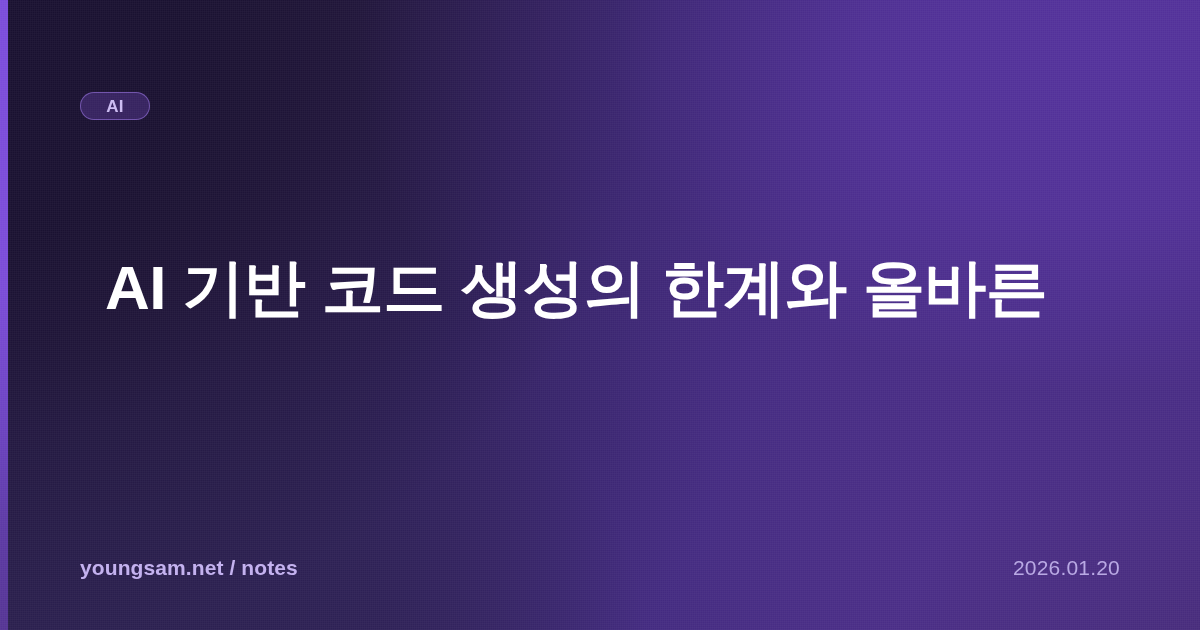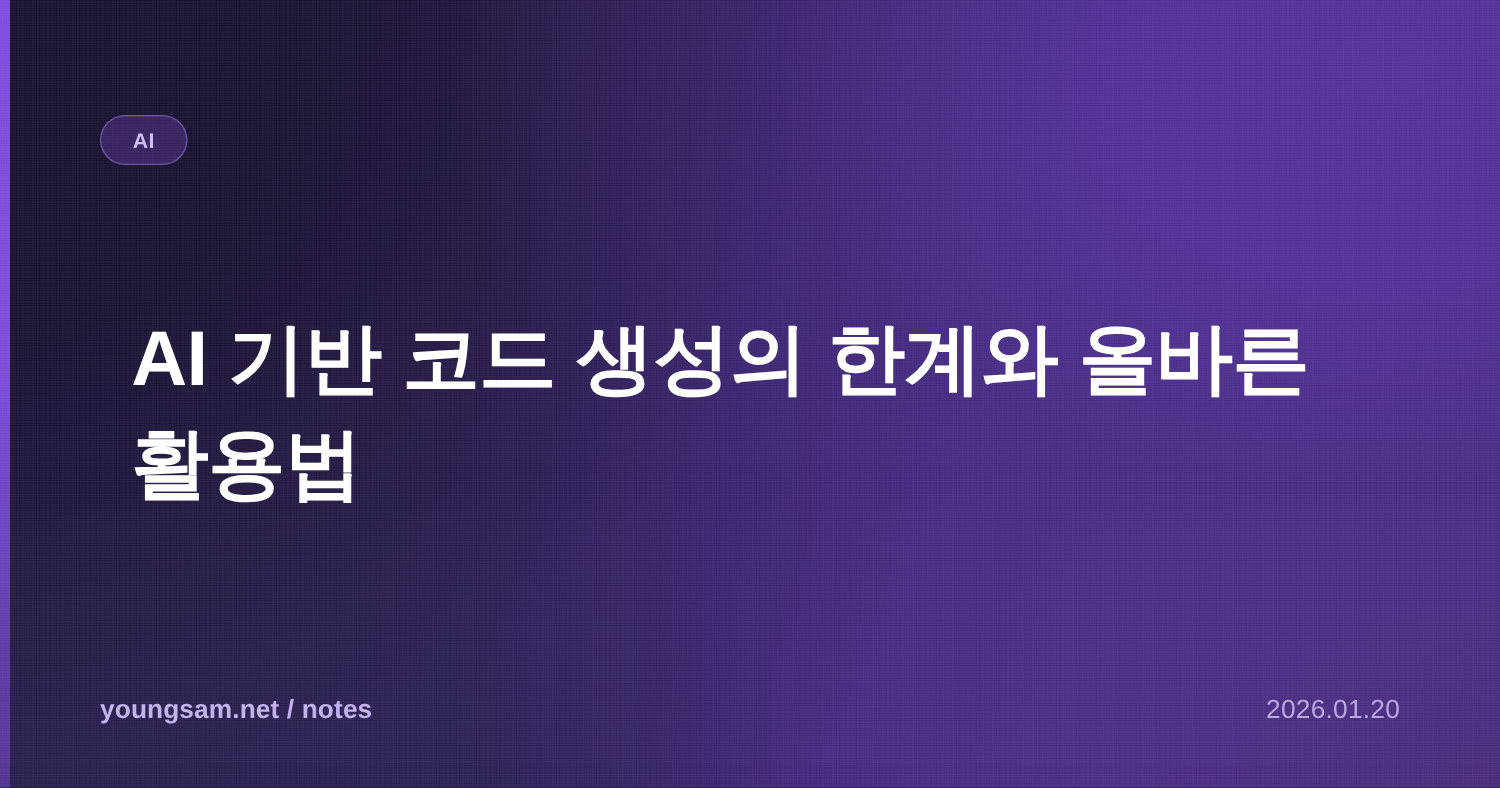--- a/index.html
+++ b/index.html
@@ -65,21 +65,21 @@
     position: absolute;
     left: 80px;
     top: 92px;
   }
 
   .ai-badge {
     display: inline-flex;
     align-items: center;
     justify-content: center;
     min-width: 70px;
-    height: 40px;
+    height: 28px;
     padding: 0 20px;
     box-sizing: border-box;
     border-radius: 999px;
     background: rgba(122, 78, 205, 0.30);
     border: 1px solid rgba(150, 115, 220, 0.62);
     color: #cdbdf2;
     font-size: 17px;
     font-weight: bold;
     letter-spacing: 0.3px;
     line-height: 1;
@@ -138,21 +138,20 @@
 
   <div class="content">
 
     <div class="badge-row">
       <span class="ai-badge">AI</span>
     </div>
 
     <div class="title-block">
       <h1 class="og-title">
         <span>AI 기반 코드 생성의 한계와 올바른</span><br>
-        <span>활용법</span>
       </h1>
     </div>
 
     <div class="footer">
       <span class="site-label">youngsam.net / notes</span>
       <span class="date-label">2026.01.20</span>
     </div>
 
   </div>
 </div>

